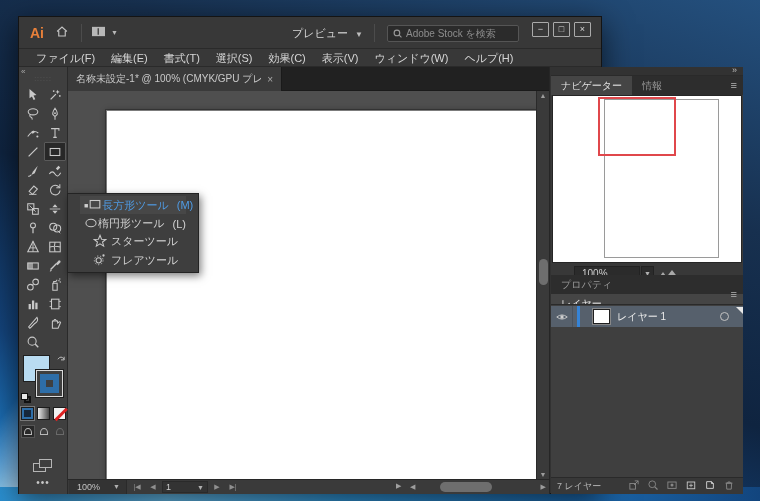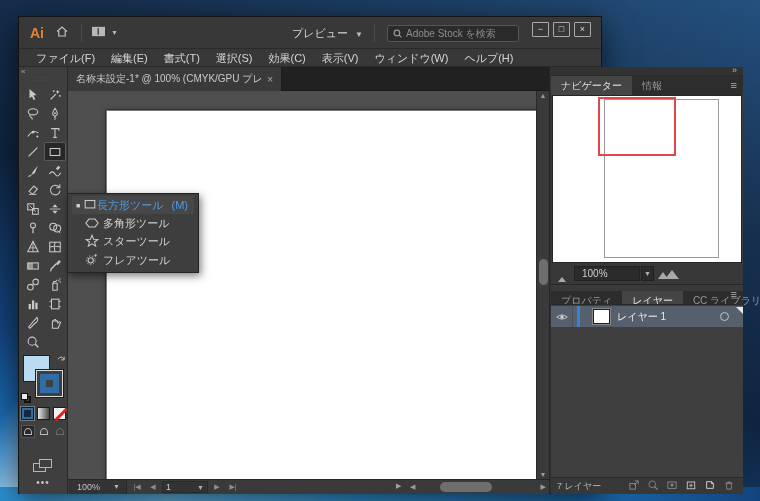--- a/index.html
+++ b/index.html
@@ -125,38 +125,38 @@
   .mtn-s { position:absolute; left:7px; top:9px; }
   .mtn-s i, .mtn-l i { display:inline-block; width:0; height:0; border-style:solid; border-color:transparent; border-bottom-color:#a9a9a9; }
   .mtn-s i { border-width:0 4px 5px 4px; }
   .navzoom .zbox { position:absolute; left:23px; top:3px; width:66px; height:15px; background:#2b2b2b; border:1px solid #222;
     color:#cfcfcf; font-size:10px; padding:1px 0 0 7px; }
   .navzoom .zchev { position:absolute; left:90px; top:3px; width:13px; height:15px; background:#2b2b2b; border:1px solid #222;
     text-align:center; font-size:7px; color:#b0b0b0; padding-top:3px; }
   .mtn-l { position:absolute; left:107px; top:6px; }
   .mtn-l i { border-width:0 5px 7px 5px; margin-right:-3px; }
   .mtn-l i.big { border-width:0 7px 9px 7px; }
-  .paneltabs { top:224px; }
+  .paneltabs { top:208px;flex-direction:column; }
   .layersbody { position:absolute; left:0; top:237px; width:100%; height:173px; background:#3f3f3f; border-top:1px solid #2a2a2a; }
   .layer-row { position:absolute; left:0; top:1px; width:100%; height:21px; background:#56606c; display:flex; align-items:center; }
   .lr-eye { width:22px; text-align:center; border-right:1px solid #49525c; height:100%; display:flex; align-items:center; justify-content:center; }
   .lr-bar { width:3px; height:100%; margin-left:4px; }
   .lr-thumb { width:17px; height:15px; background:#fff; border:1px solid #1f1f1f; outline:1px solid #888; margin-left:13px; }
   .lr-name { margin-left:7px; font-size:10px; color:#ebebeb; flex:1; }
   .lr-target { width:9px; height:9px; border:1px solid #c2c2c2; border-radius:50%; margin-right:14px; }
   .lr-corner { position:absolute; right:0; top:1px; width:0; height:0; border-style:solid; border-width:0 7px 7px 0; border-color:transparent #e8e8e8 transparent transparent; }
   .layersfoot { position:absolute; left:0; bottom:0; width:100%; height:17px; background:#383838; border-top:1px solid #2a2a2a;
     display:flex; align-items:center; }
   .lf-count { font-size:9px; color:#b3b3b3; margin-left:6px; flex:1; }
   .lf-icons { display:flex; gap:7px; margin-right:8px; }
   .lf-icons .ic { opacity:.55; } .lf-icons .ic.hot { opacity:1; }
 
   
   .flyout { position:absolute; left:48px; top:126px; width:132px; background:#3e3e3e; border:1px solid #232323;
-    box-shadow:2px 3px 8px rgba(0,0,0,.5); padding:2px 4px; z-index:50; }
+    box-shadow:2px 3px 8px rgba(0,0,0,.5); padding:2px 12px; z-index:50; }
   .fly-row { height:18.4px; display:flex; align-items:center; padding:0 6px 0 4px; }
   .fly-row .bullet { width:9px; font-size:7px; color:#cfcfcf; }
   .fly-row .ficon { width:18px; display:flex; align-items:center; }
   .fly-row .flabel { font-size:11px; color:#d4d4d4; white-space:nowrap; }
   .fly-row .fshort { font-size:11px; color:#d4d4d4; margin-left:8px; }
   .fly-row.current { background:#474747; }
   .fly-row.current .flabel, .fly-row.current .fshort { color:#4f9be4; }
   .fly-row.hover { background:#4b4b4b; }
 </style>
 </head>
@@ -612,24 +612,25 @@
                   <rect x="2.5" y="4" width="11" height="8.5" fill="none" stroke="#c9c9c9" stroke-width="1.2"></rect>
                 </svg></span>
             </span>
             <span class="flabel">長方形ツール</span>
             <span class="fshort">(M)</span>
           </div>
           <div class="fly-row">
             <span class="bullet"></span>
             <span class="ficon">
               <span><svg width="14" height="14" viewBox="0 0 16 16">
-                  <path d="M4.5 3.5 h7 L15 8 l-3.5 4.5 h-7 L1 8 Z" fill="none" stroke="#c9c9c9" stroke-width="1.2"></path>
+                  <ellipse cx="8" cy="8" rx="5.8" ry="4.3" fill="none" stroke="#c9c9c9" stroke-width="1.2"></ellipse>
                 </svg></span>
             </span>
-            <span class="flabel">多角形ツール</span>
+            <span class="flabel">楕円形ツール</span>
+            <span class="fshort">(L)</span>
           </div>
           <div class="fly-row">
             <span class="bullet"></span>
             <span class="ficon">
               <span><svg width="14" height="14" viewBox="0 0 16 16">
                   <path d="M8 1.5 L9.8 6 L14.5 6.3 L10.9 9.2 L12.2 13.8 L8 11.2 L3.8 13.8 L5.1 9.2 L1.5 6.3 L6.2 6Z" fill="none" stroke="#c9c9c9" stroke-width="1.2"></path>
                 </svg></span>
             </span>
             <span class="flabel">スターツール</span>
           </div>

